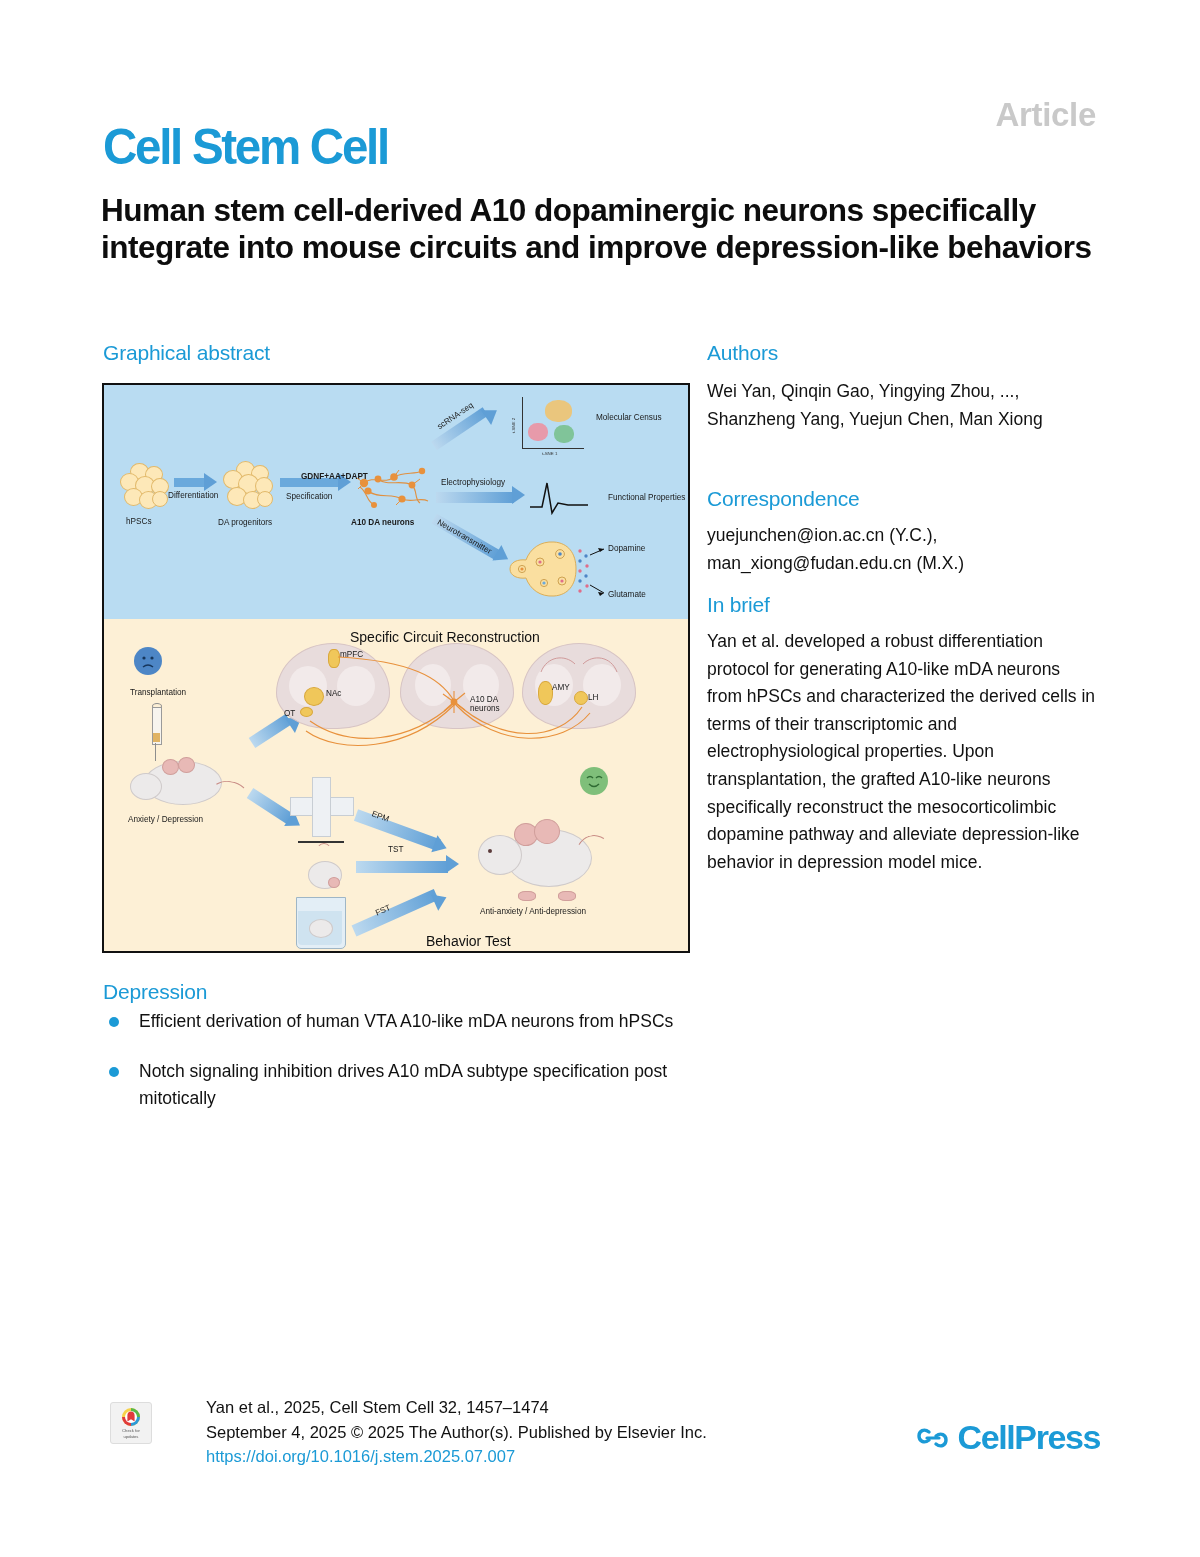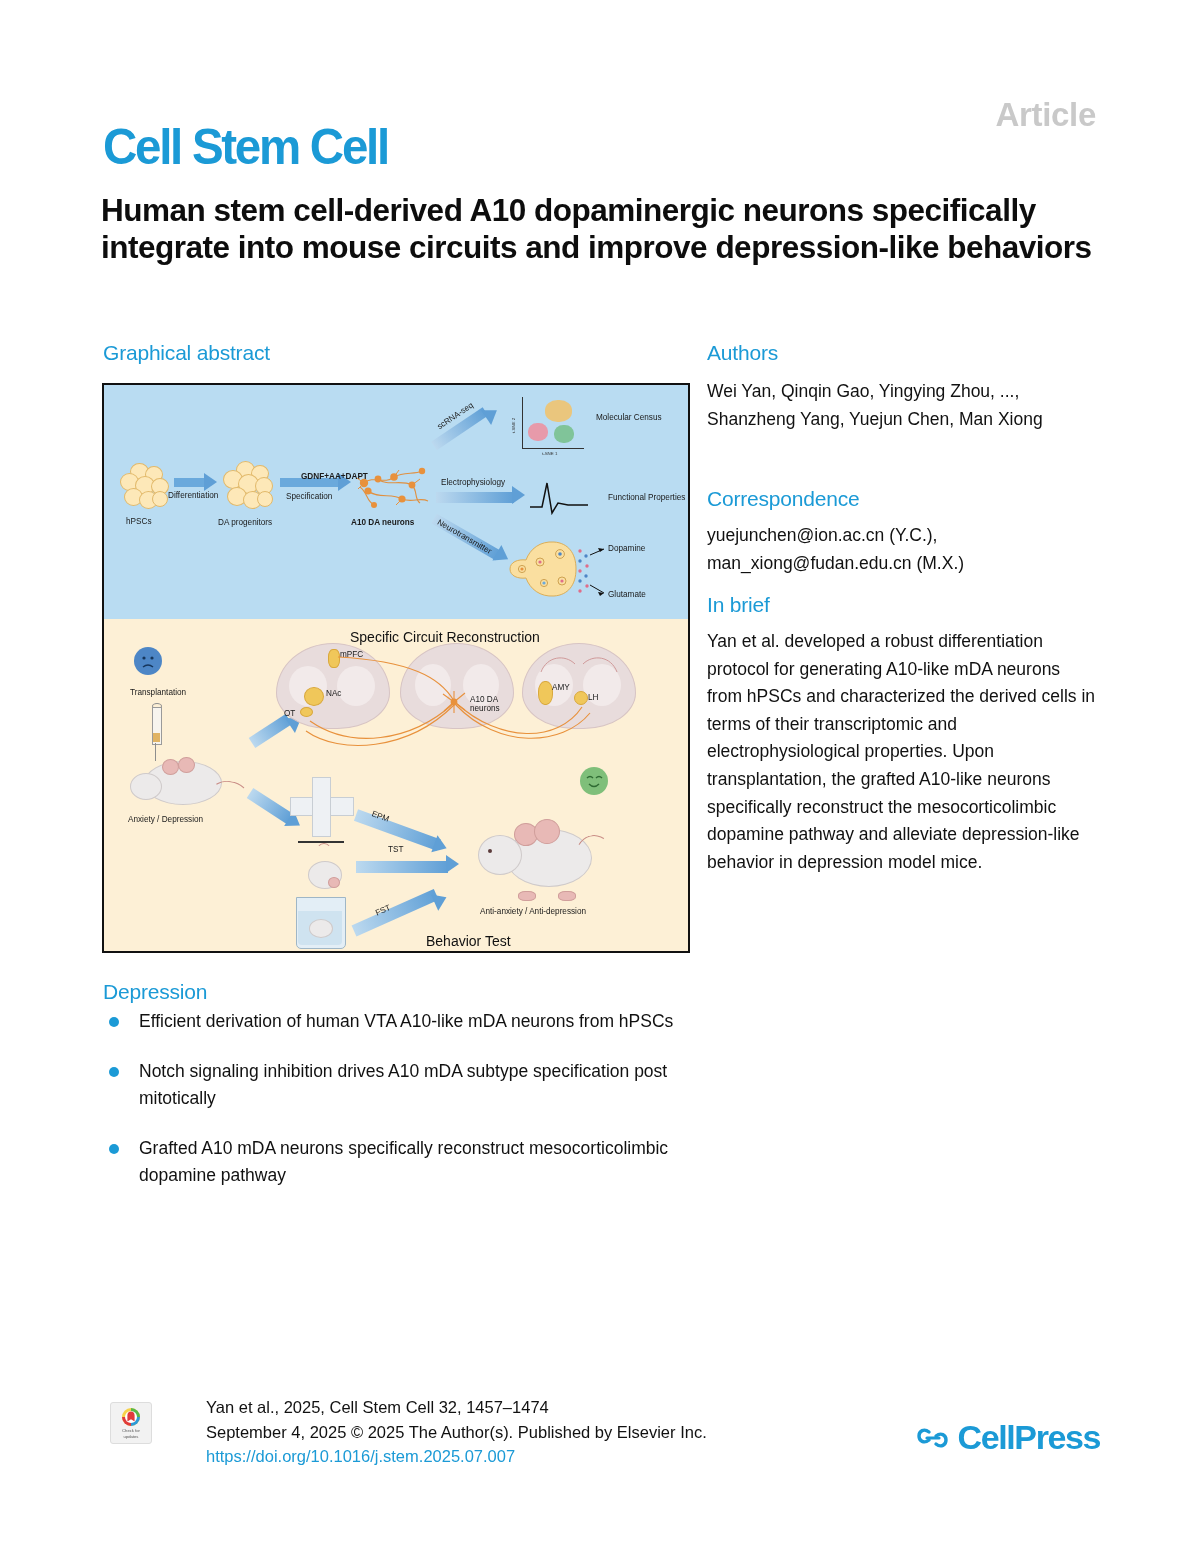--- a/index.html
+++ b/index.html
@@ -166,21 +166,20 @@
   <div class="sec-head" id="inbrief-heading">In brief</div>
   <div class="sec-head" id="highlights-heading">Depression</div>
 
   <div class="rc-text" id="authors-list">Wei Yan, Qinqin Gao, Yingying Zhou, ..., Shanzheng Yang, Yuejun Chen, Man Xiong</div>
   <div class="rc-text" id="correspondence-list">yuejunchen@ion.ac.cn (Y.C.), man_xiong@fudan.edu.cn (M.X.)</div>
   <div class="rc-text" id="inbrief-text">Yan et al. developed a robust differentiation protocol for generating A10-like mDA neurons from hPSCs and characterized the derived cells in terms of their transcriptomic and electrophysiological properties. Upon transplantation, the grafted A10-like neurons specifically reconstruct the mesocorticolimbic dopamine pathway and alleviate depression-like behavior in depression model mice.</div>
 
   <ul id="highlights-list">
     <li><span class="bullet"></span><span>Efficient derivation of human VTA A10-like mDA neurons from hPSCs</span></li>
     <li><span class="bullet"></span><span>Notch signaling inhibition drives A10 mDA subtype specification post mitotically</span></li>
-    <li><span class="bullet"></span><span>Grafted A10 mDA neurons specifically reconstruct mesocorticolimbic dopamine pathway</span></li>
   </ul>
 
   <div id="graphical-abstract">
 
     <div class="ga-top">
 
       <div class="colony" style="left:14px;top:78px;width:52px;height:48px;">
         <span style="left:12px;top:0;width:17px;height:15px;"></span>
         <span style="left:27px;top:3px;width:16px;height:15px;"></span>
         <span style="left:2px;top:10px;width:17px;height:16px;"></span>

